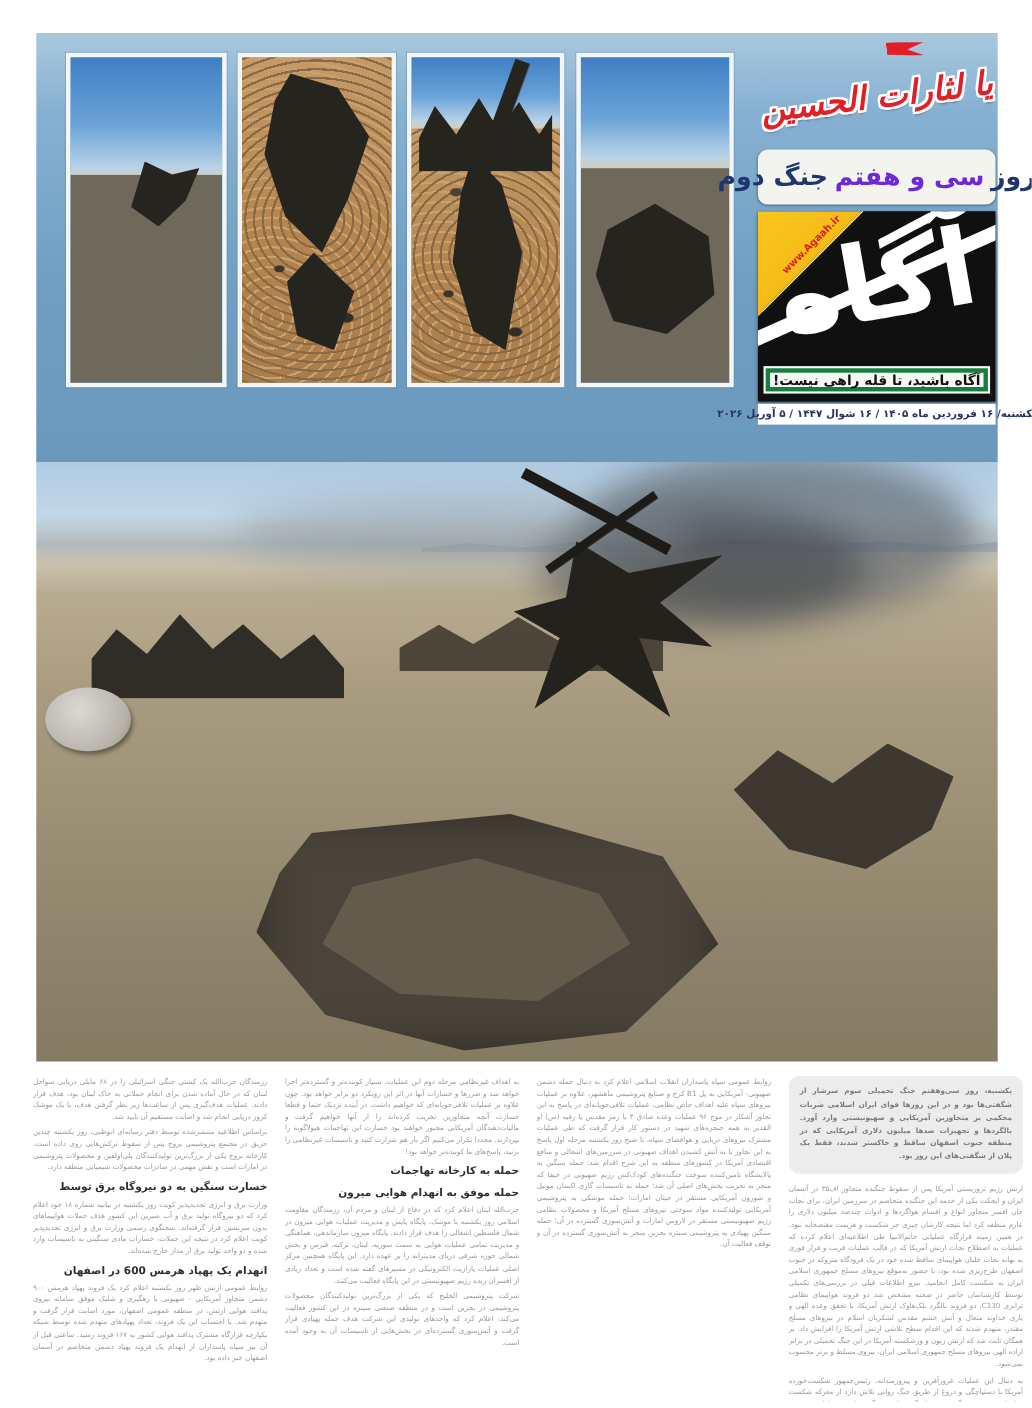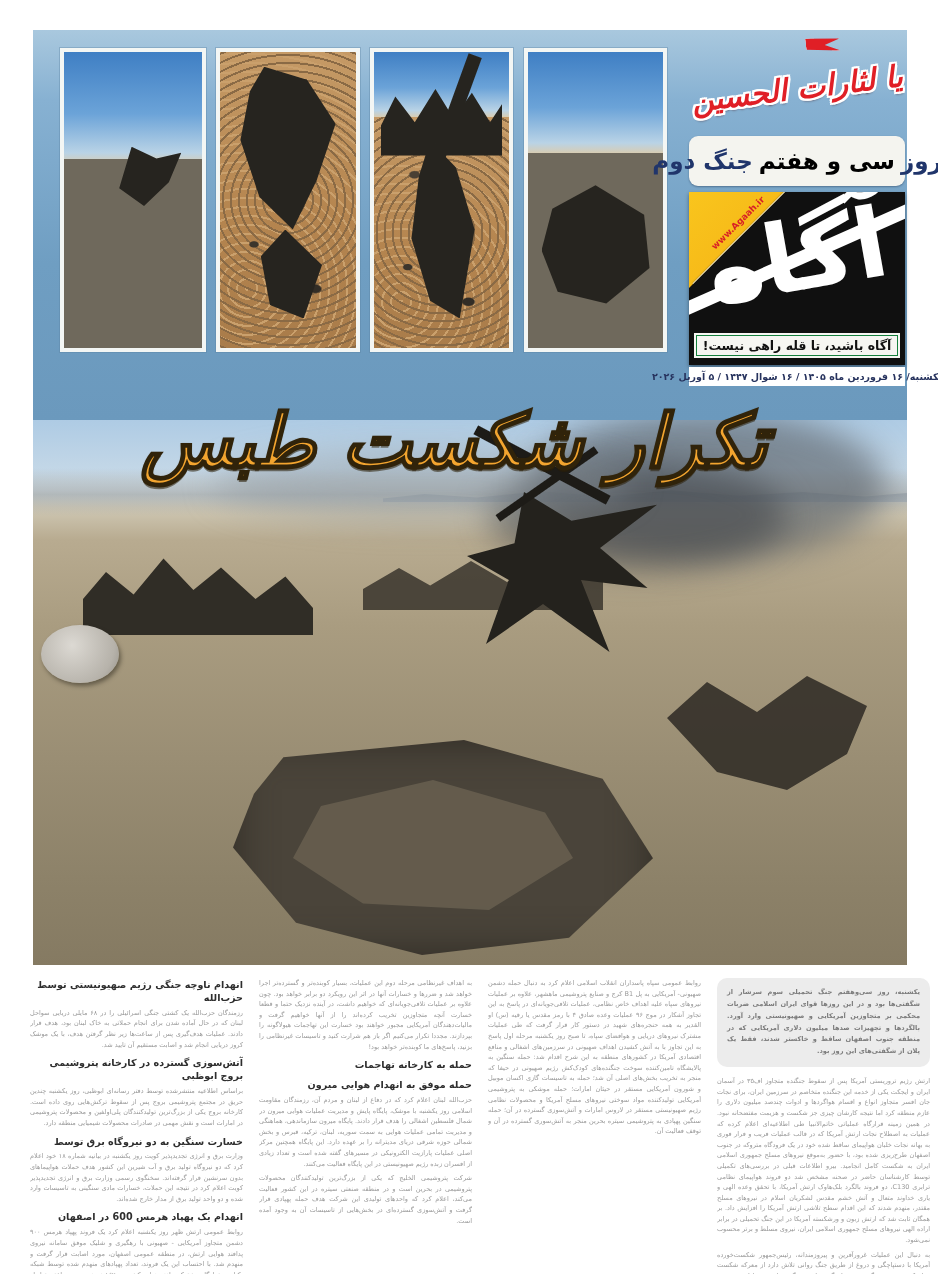--- a/index.html
+++ b/index.html
@@ -65,21 +65,21 @@
     clip-path:polygon(0 0,100% 25%,55% 55%,100% 100%,0 70%);
     box-shadow:0 0 0 2px #ffffff;
   }
   .daybanner{
     position:absolute;right:2px;left:2px;top:106px;height:50px;border-radius:9px;
     background:#f4f4ef;box-shadow:0 1px 2px rgba(30,50,80,.45);
     display:flex;align-items:center;justify-content:center;gap:6px;
     font-weight:bold;font-size:23px;white-space:nowrap;
   }
   .daybanner .navy{color:#20356b;}
-  .daybanner .red{color:#000000;}
+  .daybanner .red{color:#6d28d9;}
   .logo{
     position:absolute;right:2px;left:2px;top:162px;height:173px;background:#101010;
     overflow:hidden;box-shadow:0 2px 4px rgba(0,0,0,.4);
   }
   .logo .big{
     position:absolute;left:0;right:0;top:8px;text-align:center;
     color:#ffffff;font-size:96px;font-weight:bold;line-height:1.2;
     transform:rotate(-10deg);letter-spacing:-4px;
   }
   .logo .slash{
@@ -95,21 +95,21 @@
     position:absolute;left:-6px;top:26px;width:110px;transform:rotate(-45deg);
     color:#d81f26;font-weight:bold;font-size:9px;text-align:center;direction:ltr;
   }
   .corner .grp{
     position:absolute;left:-12px;top:44px;width:130px;transform:rotate(-45deg);
     background:#f6f6f2;color:#222;font-size:6.5px;font-weight:bold;text-align:center;
     padding:1px 0;box-shadow:0 0 2px rgba(0,0,0,.4);
   }
   .slogan{
     position:absolute;left:7px;right:7px;bottom:9px;height:21px;background:#f6f6f2;
-    border:1px solid #15803d;box-shadow:0 0 0 2px #f6f6f2;
+    border:4px solid #15803d;box-shadow:0 0 0 2px #f6f6f2;
     display:flex;align-items:center;justify-content:center;
     font-size:12.5px;font-weight:bold;color:#111;white-space:nowrap;
   }
   .dateline{
     position:absolute;right:2px;left:2px;top:337px;height:19px;background:#ffffff;
     display:flex;align-items:center;justify-content:center;
     font-size:9.5px;font-weight:bold;color:#27335e;white-space:nowrap;
   }
   
   .kicker{
@@ -251,21 +251,20 @@
         <div class="corner">
           <div class="web">www.Agaah.ir</div>
           <div class="grp">روزنامه گروه رسانه‌ای مهر</div>
         </div>
         <div class="slogan">آگاه باشید، تا قله راهی نیست!</div>
       </div>
       <div class="dateline">یکشنبه/ ۱۶ فروردین ماه ۱۴۰۵ / ۱۶ شوال ۱۴۴۷ / ۵ آوریل ۲۰۲۶</div>
     </div>
   </div>
 
-  <div class="headline">تکرار شکست طبس</div>
 
   <div class="hero">
     <div class="clip">
       <div class="mountains"></div>
       <div class="haze"></div>
       <div class="smoke s1"></div>
       <div class="smoke s2"></div>
       <div class="smoke s3"></div>
       <div class="debrisfield"></div>
       <div class="wr pile-left"></div>
@@ -290,23 +289,21 @@
         <p class="p">روابط عمومی سپاه پاسداران انقلاب اسلامی اعلام کرد به دنبال حمله دشمن صهیونی- آمریکایی به پل B1 کرج و صنایع پتروشیمی ماهشهر، علاوه بر عملیات نیروهای سپاه علیه اهداف خاص نظامی، عملیات تلافی‌جویانه‌ای در پاسخ به این تجاوز آشکار در موج ۹۶ عملیات وعده صادق ۴ با رمز مقدس یا رقیه (س) او القدیر به همه حنجره‌های شهید در دستور کار قرار گرفت که طی عملیات مشترک نیروهای دریایی و هوافضای سپاه، تا صبح روز یکشنبه مرحله اول پاسخ به این تجاوز با به آتش کشیدن اهداف صهیونی در سرزمین‌های اشغالی و منافع اقتصادی آمریکا در کشورهای منطقه به این شرح اقدام شد: حمله سنگین به پالایشگاه تامین‌کننده سوخت جنگنده‌های کودک‌کش رژیم صهیونی در حیفا که منجر به تخریب بخش‌های اصلی آن شد؛ حمله به تاسیسات گازی اکسان موبیل و شورون آمریکایی مستقر در حیثان امارات؛ حمله موشکی به پتروشیمی آمریکایی تولیدکننده مواد سوختی نیروهای مسلح آمریکا و محصولات نظامی رژیم صهیونیستی مستقر در لاروس امارات و آتش‌سوزی گسترده در آن؛ حمله سنگین پهپادی به پتروشیمی سیتره بحرین منجر به آتش‌سوری گسترده در آن و توقف فعالیت آن.</p>
       </div>
       <div class="col">
         <p class="p">به اهداف غیرنظامی مرحله دوم این عملیات، بسیار کوبنده‌تر و گسترده‌تر اجرا خواهد شد و ضررها و خسارات آنها در اثر این رویکرد دو برابر خواهد بود. چون علاوه بر عملیات تلافی‌جویانه‌ای که خواهیم داشت، در آینده نزدیک حتما و قطعا خسارت آنچه متجاوزین تخریب کرده‌اند را از آنها خواهیم گرفت و مالیات‌دهندگان آمریکایی مجبور خواهند بود خسارت این تهاجمات هیولاگونه را بپردازند. مجددا تکرار می‌کنیم اگر باز هم شرارت کنید و تاسیسات غیرنظامی را بزنید، پاسخ‌های ما کوبنده‌تر خواهد بود!</p>
         <div class="h">حمله به کارخانه تهاجمات</div>
         <div class="h">حمله موفق به انهدام هوایی میرون</div>
         <p class="p">حزب‌الله لبنان اعلام کرد که در دفاع از لبنان و مردم آن، رزمندگان مقاومت اسلامی روز یکشنبه با موشک، پایگاه پایش و مدیریت عملیات هوایی میرون در شمال فلسطین اشغالی را هدف قرار دادند. پایگاه میرون سازماندهی، هماهنگی و مدیریت تمامی عملیات هوایی به سمت سوریه، لبنان، ترکیه، قبرس و بخش شمالی حوزه شرقی دریای مدیترانه را بر عهده دارد. این پایگاه همچنین مرکز اصلی عملیات پارازیت الکترونیکی در مسیرهای گفته شده است و تعداد زیادی از افسران زبده رژیم صهیونیستی در این پایگاه فعالیت می‌کنند.</p>
         <p class="p">شرکت پتروشیمی الخلیج که یکی از بزرگ‌ترین تولیدکنندگان محصولات پتروشیمی در بحرین است و در منطقه صنعتی سیتره در این کشور فعالیت می‌کند، اعلام کرد که واحدهای تولیدی این شرکت هدف حمله پهپادی قرار گرفت و آتش‌سوزی گسترده‌ای در بخش‌هایی از تاسیسات آن به وجود آمده است.</p>
       </div>
       <div class="col">
-        <div class="h">انهدام ناوچه جنگی رژیم صهیونیستی توسط حزب‌الله</div>
         <p class="p">رزمندگان حزب‌الله یک کشتی جنگی اسرائیلی را در ۶۸ مایلی دریایی سواحل لبنان که در حال آماده شدن برای انجام حملاتی به خاک لبنان بود، هدف قرار دادند. عملیات هدف‌گیری پس از ساعت‌ها زیر نظر گرفتن هدف، با یک موشک کروز دریایی انجام شد و اصابت مستقیم آن تایید شد.</p>
-        <div class="h">آتش‌سوزی گسترده در کارخانه پتروشیمی بروج ابوظبی</div>
         <p class="p">براساس اطلاعیه منتشرشده توسط دفتر رسانه‌ای ابوظبی، روز یکشنبه چندین حریق در مجتمع پتروشیمی بروج پس از سقوط ترکش‌هایی روی داده است. کارخانه بروج یکی از بزرگ‌ترین تولیدکنندگان پلی‌اولفین و محصولات پتروشیمی در امارات است و نقش مهمی در صادرات محصولات شیمیایی منطقه دارد.</p>
         <div class="h">خسارت سنگین به دو نیروگاه برق توسط</div>
         <p class="p">وزارت برق و انرژی تجدیدپذیر کویت روز یکشنبه در بیانیه شماره ۱۸ خود اعلام کرد که دو نیروگاه تولید برق و آب شیرین این کشور هدف حملات هواپیماهای بدون سرنشین قرار گرفته‌اند. سخنگوی رسمی وزارت برق و انرژی تجدیدپذیر کویت اعلام کرد در نتیجه این حملات، خسارات مادی سنگینی به تاسیسات وارد شده و دو واحد تولید برق از مدار خارج شده‌اند.</p>
         <div class="h">انهدام یک پهپاد هرمس 600 در اصفهان</div>
         <p class="p">روابط عمومی ارتش ظهر روز یکشنبه اعلام کرد یک فروند پهپاد هرمس ۹۰۰ دشمن متجاوز آمریکایی - صهیونی با رهگیری و شلیک موفق سامانه نیروی پدافند هوایی ارتش، در منطقه عمومی اصفهان، مورد اصابت قرار گرفت و منهدم شد. با احتساب این یک فروند، تعداد پهپادهای منهدم شده توسط شبکه یکپارچه قرارگاه مشترک پدافند هوایی کشور به ۱۶۷ فروند رسید. ساعتی قبل از آن نیز سپاه پاسداران از انهدام یک فروند پهپاد دشمن متخاصم در آسمان اصفهان خبر داده بود.</p>
       </div>
     </div>
 
 </div>
 

